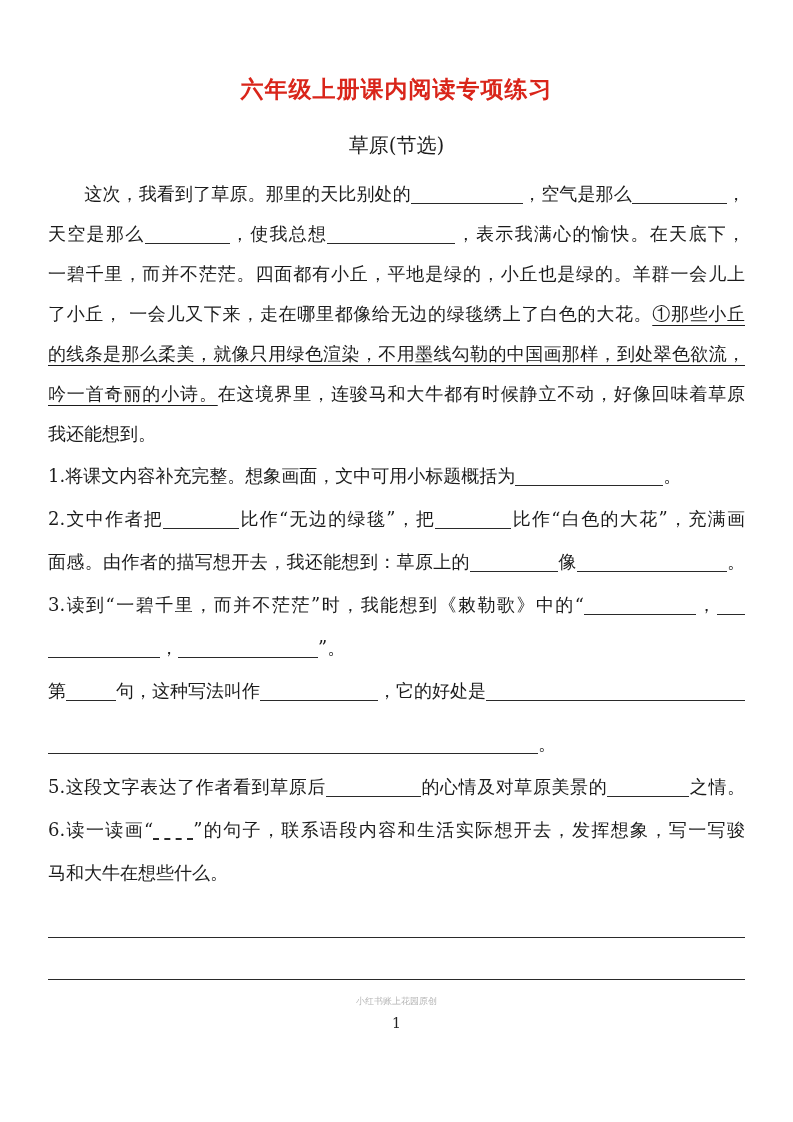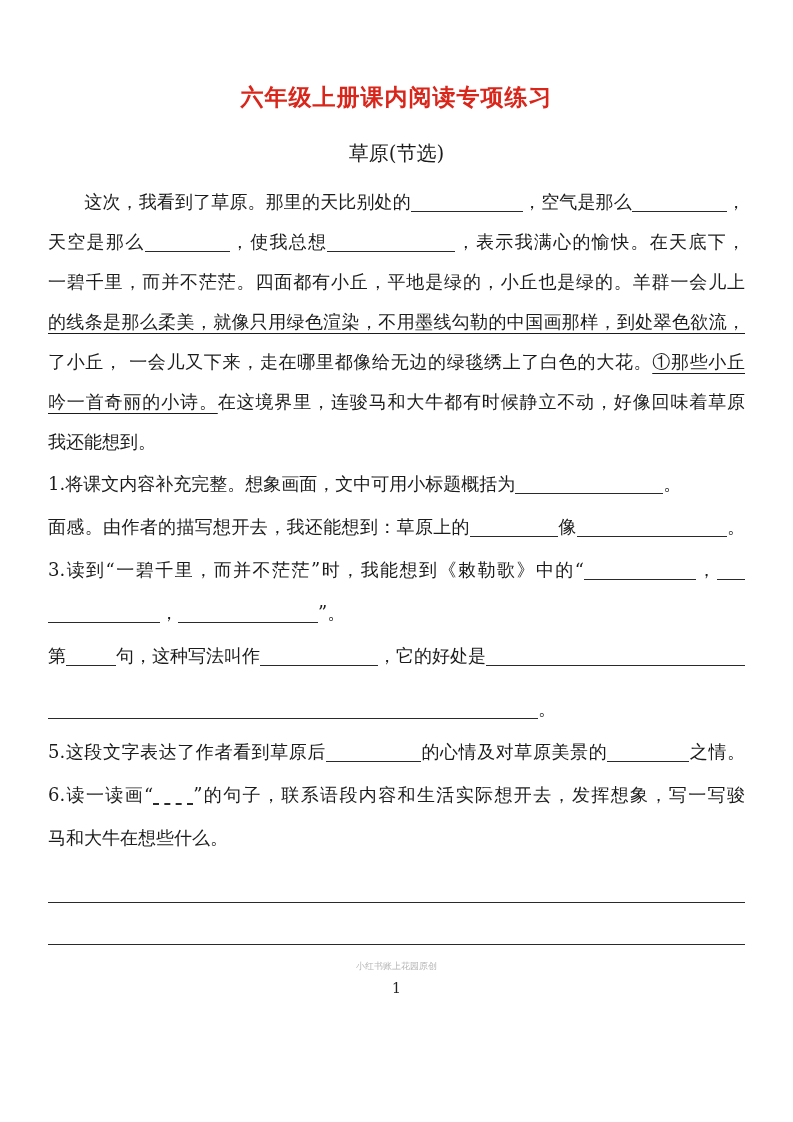--- a/index.html
+++ b/index.html
@@ -4,21 +4,21 @@
 <style>
   html,body{margin:0;padding:0;background:#ffffff;}
   body{
     width:793px;height:1122px;overflow:hidden;
     font-family:"DejaVu Serif","Liberation Serif",serif;
     color:#1b1b1b;
   }
   .page{padding:66px 48px 0 48px;box-sizing:border-box;}
   .title{
     text-align:center;font-size:23px;font-weight:bold;
-    letter-spacing:1px;line-height:30px;margin:16px;
+    letter-spacing:1px;line-height:30px;margin:8px;
   }
   .subtitle{
     text-align:center;font-size:20px;font-weight:normal;
     line-height:26px;margin:28px 0 16px 0;
   }
   #doc{width:697px;}
   .line{
     font-size:18px;line-height:40px;height:40px;
     text-align:left;
   }
@@ -56,25 +56,26 @@
 <body>
 
 <div class="page">
   <h1 class="title" style="color: rgb(217, 37, 26);">六年级上册课内阅读专项练习</h1>
   <div class="subtitle">草原(节选)</div>
 
   <div id="doc">
       <div class="line just"><span>　　这次，我看到了草原。那里的天比别处的</span><span class="blank" style="width: 112px;"></span><span>，空气是那么</span><span class="blank" style="width: 95px;"></span><span>，</span></div>
       <div class="line just"><span>天空是那么</span><span class="blank" style="width: 85px;"></span><span>，使我总想</span><span class="blank" style="width: 128px;"></span><span>，表示我满心的愉快。在天底下，</span></div>
       <div class="line just"><span>一碧千里，而并不茫茫。四面都有小丘，平地是绿的，小丘也是绿的。羊群一会儿上</span></div>
+      <div class="line just"><span>了小丘， 一会儿又下来，走在哪里都像给无边的绿毯绣上了白色的大花。</span><span class="u-solid">①那些小丘</span></div>
       <div class="line just"><span class="u-solid">的线条是那么柔美，就像只用绿色渲染，不用墨线勾勒的中国画那样，到处翠色欲流，</span></div>
-      <div class="line just"><span>了小丘， 一会儿又下来，走在哪里都像给无边的绿毯绣上了白色的大花。</span><span class="u-solid">①那些小丘</span></div>
       <div class="line just"><span class="u-solid">吟一首奇丽的小诗。</span><span class="u-wavy">在这境界里，连骏马和大牛都有时候静立不动，好像回味着草原</span></div>
       <div class="line"><span class="u-wavy">我还能想到。</span></div>
       <div class="line q"><span>1.将课文内容补充完整。想象画面，文中可用小标题概括为</span><span class="blank" style="width: 148px;"></span><span>。</span></div>
+      <div class="line q just"><span>2.文中作者把</span><span class="blank" style="width: 76px;"></span><span>比作“无边的绿毯”，把</span><span class="blank" style="width: 76px;"></span><span>比作“白色的大花”，充满画</span></div>
       <div class="line q just"><span>面感。由作者的描写想开去，我还能想到：草原上的</span><span class="blank" style="width: 88px;"></span><span>像</span><span class="blank" style="width: 150px;"></span><span>。</span></div>
       <div class="line q just"><span>3.读到“一碧千里，而并不茫茫”时，我能想到《敕勒歌》中的“</span><span class="blank" style="width: 112px;"></span><span>，</span><span class="blank" style="width: 28px;"></span></div>
       <div class="line q"><span class="blank" style="width: 112px;"></span><span>，</span><span class="blank" style="width: 140px;"></span><span>”。</span></div>
       <div class="line q"><span>第</span><span class="blank" style="width: 50px;"></span><span>句，这种写法叫作</span><span class="blank" style="width: 118px;"></span><span>，它的好处是</span><span class="blank" style="width: 259px;"></span></div>
       <div class="line q ansline"><span class="blank" style="width: 490px;"></span><span>。</span></div>
       <div class="line q just"><span>5.这段文字表达了作者看到草原后</span><span class="blank" style="width: 95px;"></span><span>的心情及对草原美景的</span><span class="blank" style="width: 82px;"></span><span>之情。</span></div>
       <div class="line q just"><span>6.读一读画“</span><span class="blank wavy" style="width: 40px;"></span><span>”的句子，联系语段内容和生活实际想开去，发挥想象，写一写骏</span></div>
       <div class="line q"><span>马和大牛在想些什么。</span></div>
       <div class="line rule rule-first"><span class="blank" style="width: 697px;"></span></div>
       <div class="line rule"><span class="blank" style="width: 697px;"></span></div>

